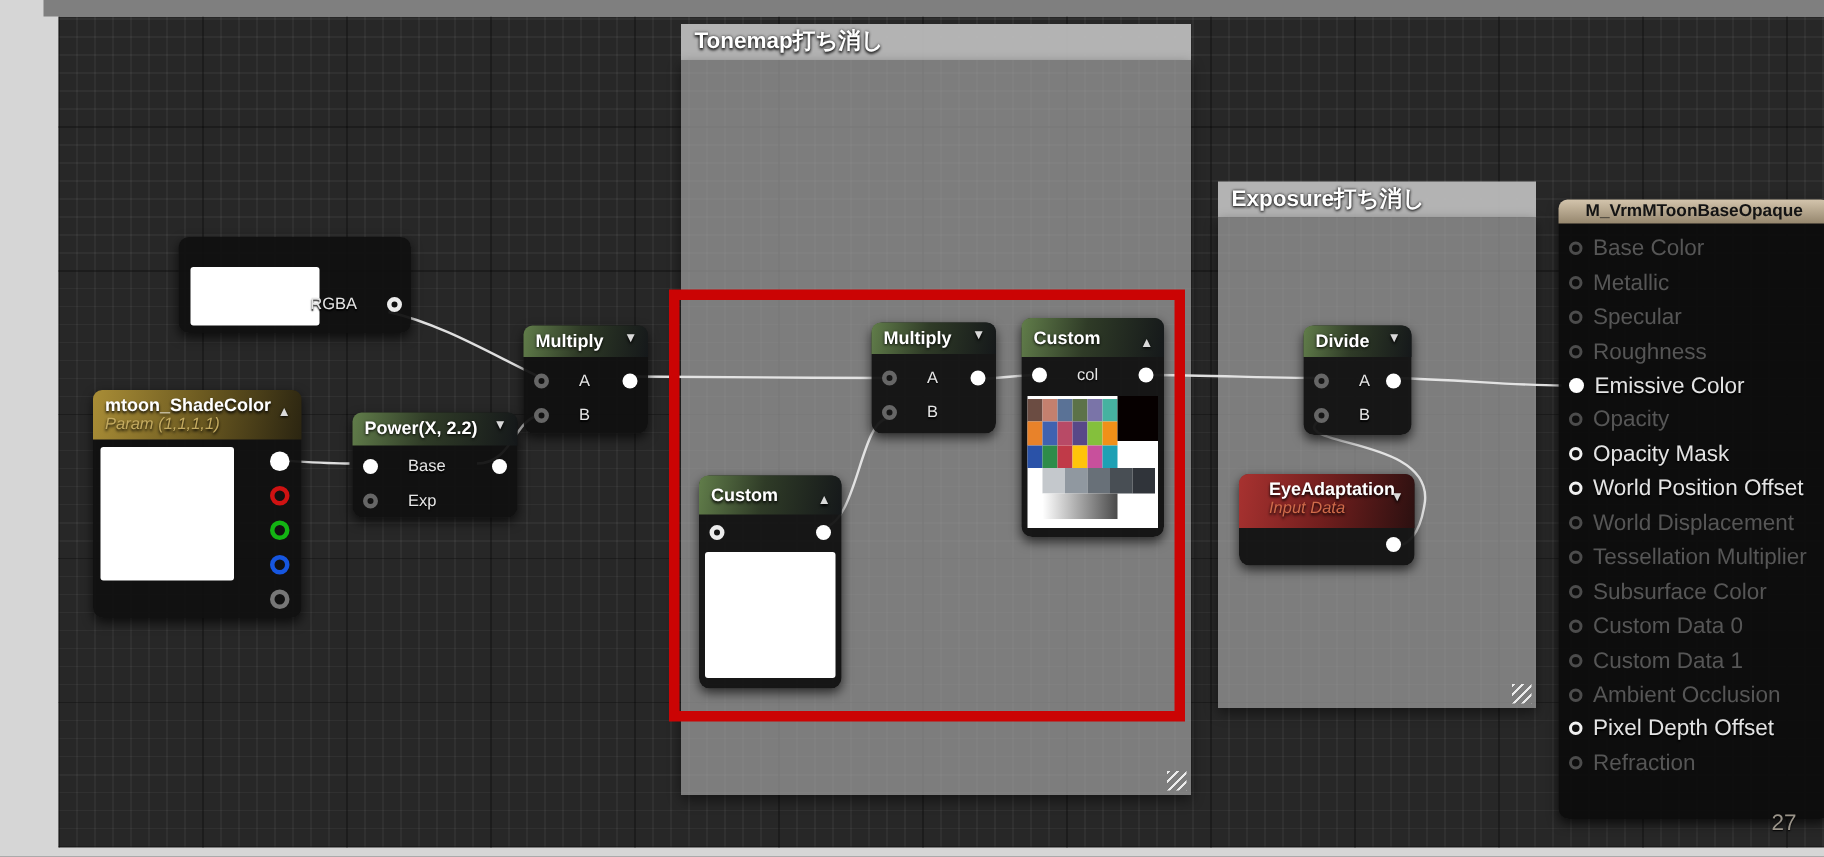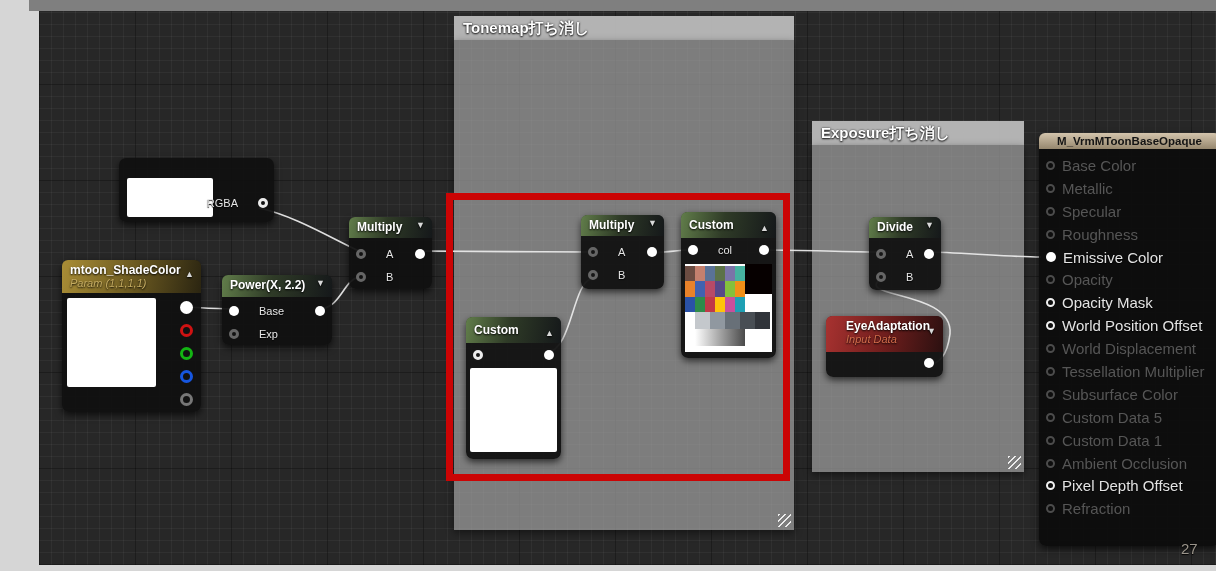--- a/index.html
+++ b/index.html
@@ -149,21 +149,21 @@
       <span class="tri" style="top:9px;">▲</span>
     </div>
     <div class="preview-white" style="left:5px; top:38px; width:89px; height:89px;"></div>
     <span class="bigpin bp-filled" style="top:41px;"></span>
     <span class="bigpin bp-red" style="top:64px;"></span>
     <span class="bigpin bp-green" style="top:87px;"></span>
     <span class="bigpin bp-blue" style="top:110px;"></span>
     <span class="bigpin bp-ring" style="top:133px;"></span>
   </div>
 
-  <div class="node" style="left:193px; top:275px; width:110px; height:70px;">
+  <div class="node" style="left:206px; top:275px; width:110px; height:70px;">
     <div class="nh nh-green" style="height:22px;">
       <span>Power(X, 2.2)</span>
       <span class="tri">▼</span>
     </div>
     <div class="prow" style="height:24px; margin-top:2px;">
       <span class="pf"></span>
       <span class="plabel">Base</span>
       <span class="pf pin-out"></span>
     </div>
     <div class="prow" style="height:22px;">
@@ -328,21 +328,21 @@
         <div class="mrow">
           <span class="mpin-dim"></span>
           <span class="lbl-dim">Tessellation Multiplier</span>
         </div>
         <div class="mrow">
           <span class="mpin-dim"></span>
           <span class="lbl-dim">Subsurface Color</span>
         </div>
         <div class="mrow">
           <span class="mpin-dim"></span>
-          <span class="lbl-dim">Custom Data 5</span>
+          <span class="lbl-dim">Custom Data 0</span>
         </div>
         <div class="mrow">
           <span class="mpin-dim"></span>
           <span class="lbl-dim">Custom Data 1</span>
         </div>
         <div class="mrow">
           <span class="mpin-dim"></span>
           <span class="lbl-dim">Ambient Occlusion</span>
         </div>
         <div class="mrow">

